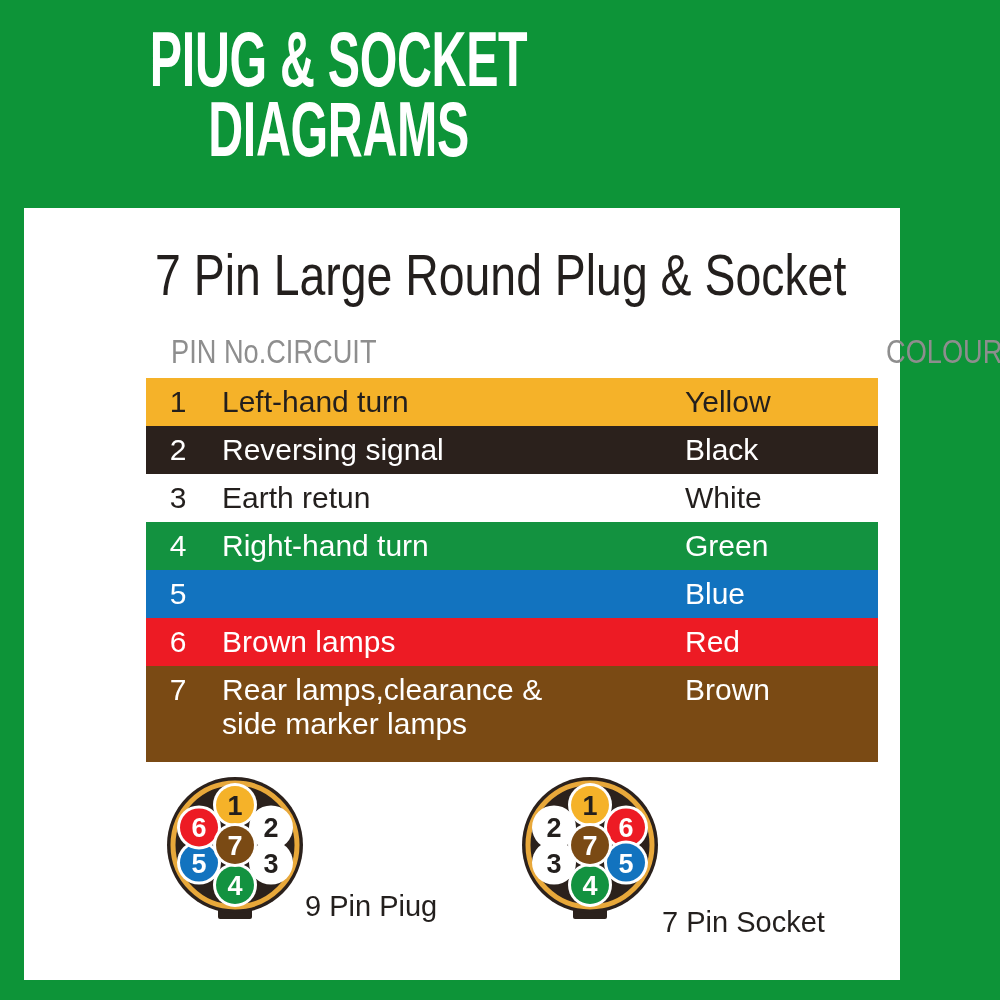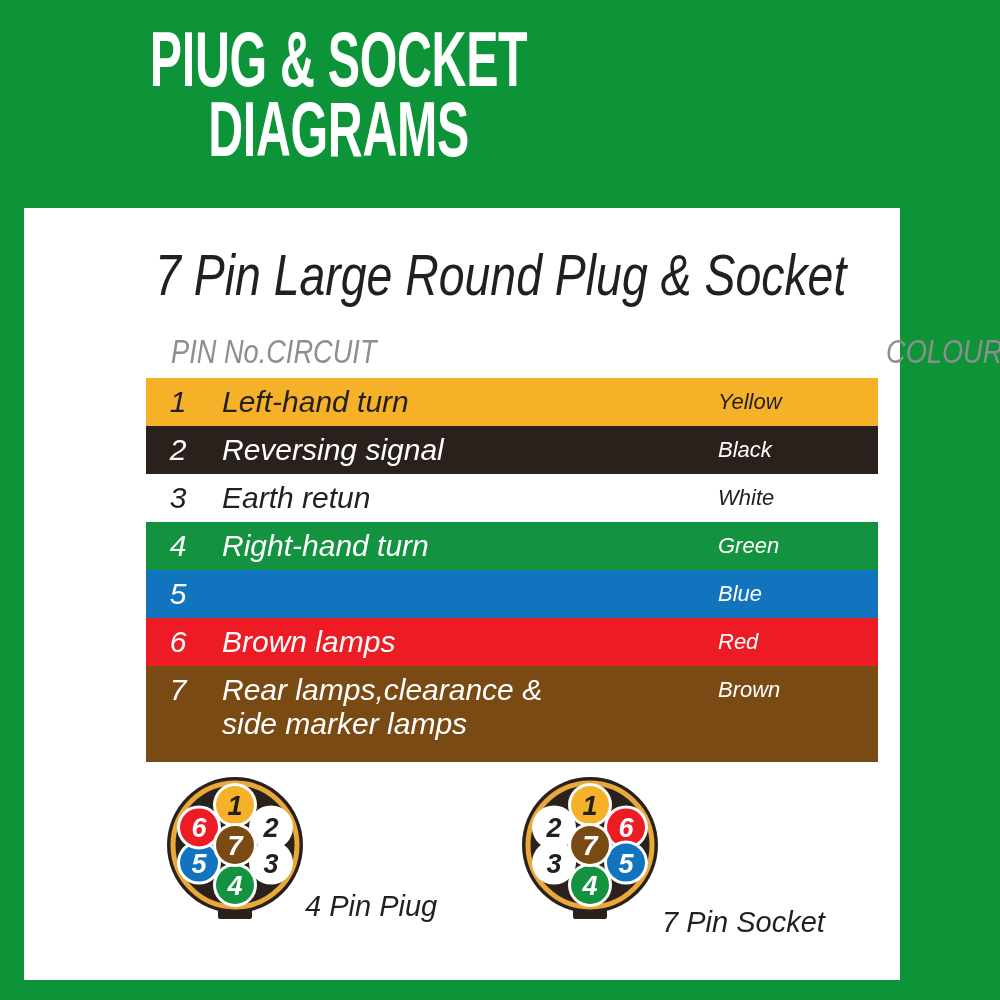--- a/index.html
+++ b/index.html
@@ -44,21 +44,20 @@
     white-space: pre-line;
   }
   
   .card {
     position: absolute;
     left: 24px;
     top: 208px;
     width: 876px;
     height: 772px;
     background: #ffffff;
-    font-style: italic;
   }
   .subtitle {
     position: absolute;
     left: 131px;
     top: 38px;
     color: #231f1d;
     font-family: "Liberation Sans Narrow", "Liberation Sans", sans-serif;
     font-size: 58px;
     line-height: 58px;
     font-weight: normal;
@@ -109,23 +108,23 @@
   .row .circuit {
     position: absolute;
     left: 76px;
     top: 7px;
     font-size: 30px;
     line-height: 34px;
     white-space: pre-line;
   }
   .row .colour {
     position: absolute;
-    left: 572px;
+    left: 539px;
     top: 7px;
-    font-size: 22px;
+    font-size: 30px;
     line-height: 34px;
     white-space: nowrap;
   }
 
   
   .connectors {
     position: absolute;
     left: 0;
     top: 565px;
     width: 956px;
@@ -301,19 +300,19 @@
               </g>
               <g>
                 <circle cx="80" cy="72" r="22" fill="#ffffff"></circle>
                 <circle cx="80" cy="72" r="19" fill="#7a4a14"></circle>
                 <text x="80" y="82" text-anchor="middle" font-family="&quot;Liberation Sans&quot;, sans-serif" font-size="27" font-weight="bold" fill="#ffffff">7</text>
               </g>
             </g>
         </svg>
       </div>
 
-      <div class="conn-label label-plug">4 Pin Piug</div>
+      <div class="conn-label label-plug">9 Pin Piug</div>
       <div class="conn-label label-socket">7 Pin Socket</div>
 
     </div>
 
   </div>
 </div>
 
 </body></html>

